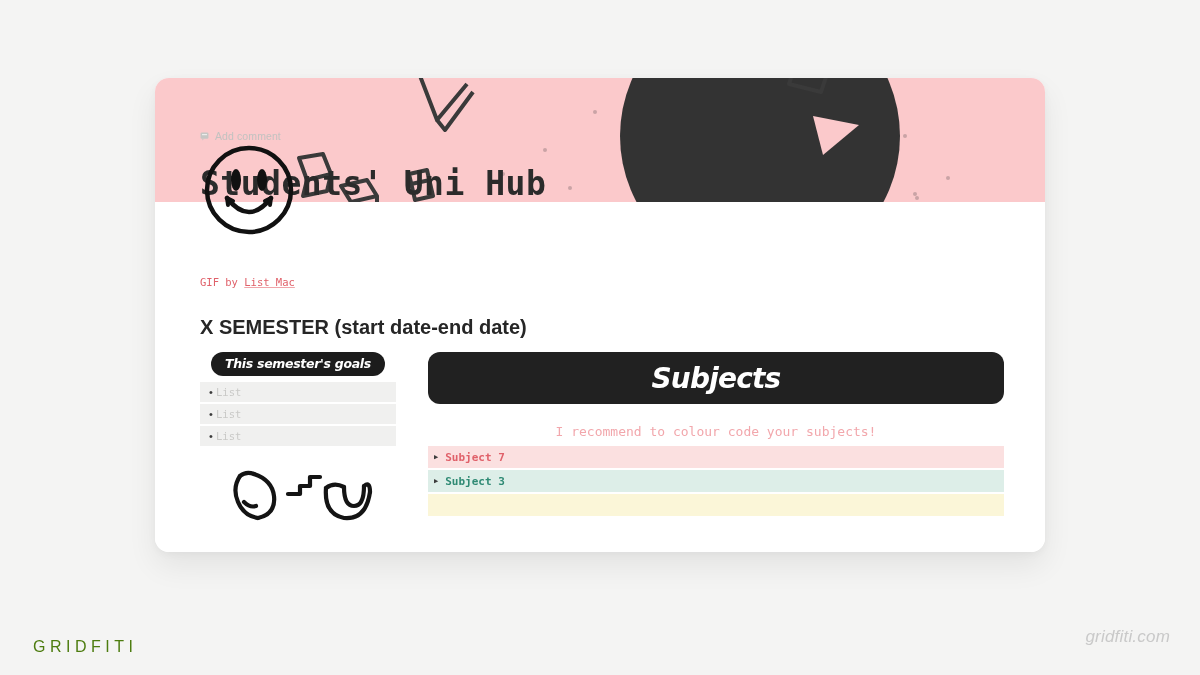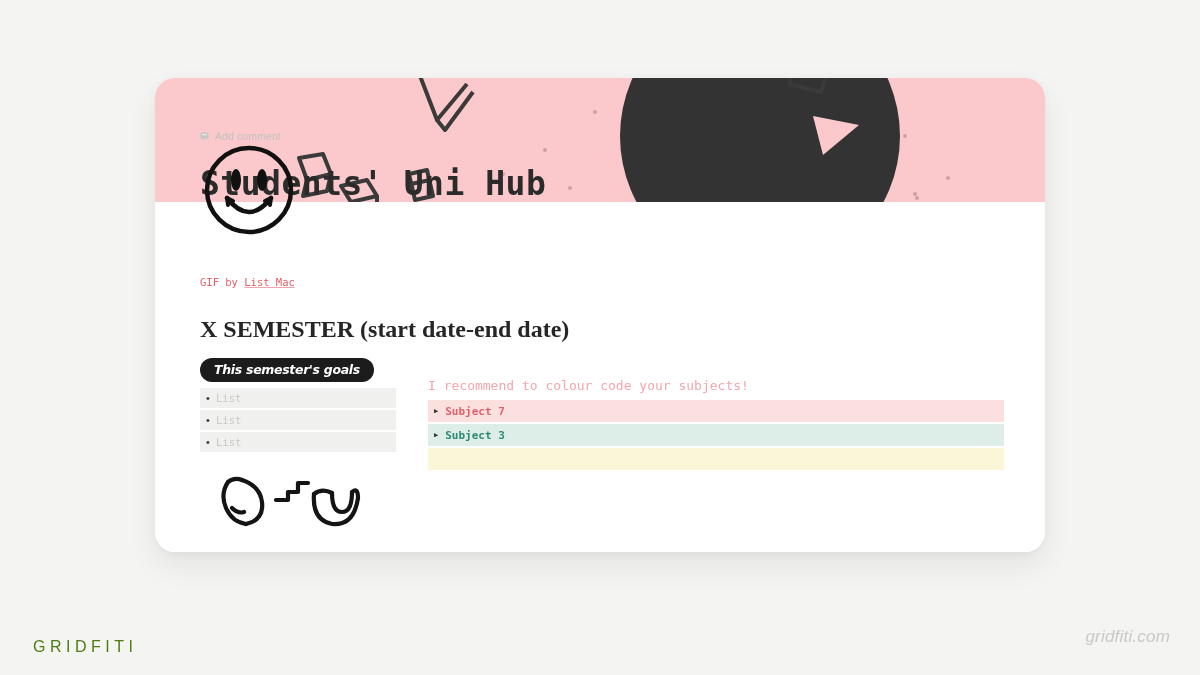--- a/index.html
+++ b/index.html
@@ -17,21 +17,21 @@
   }
 
   
   #notion-card {
     position: absolute;
     left: 155px;
     top: 78px;
     width: 890px;
     height: 474px;
     background: #ffffff;
-    border-radius: 20px;
+    border-radius: 14px;
     overflow: hidden;
     box-shadow: 0 14px 30px rgba(0,0,0,0.07), 0 2px 8px rgba(0,0,0,0.04);
   }
 
   
   #cover-banner {
     position: absolute;
     left: 0; top: 0;
     width: 890px;
     height: 124px;
@@ -103,36 +103,37 @@
     color: #e0616a;
     text-decoration: underline;
     text-decoration-color: #f0a5aa;
   }
 
   
   #semester-heading {
     position: absolute;
     left: 45px;
     top: 238px;
-    font-family: Liberation Serif, serif;
-    font-size: 24px;
+    font-family: Liberation Sans, sans-serif;
+    font-size: 20px;
     font-weight: bold;
     color: #262626;
     white-space: nowrap;
     letter-spacing: 0px;
   }
 
   
   #columns {
     position: absolute;
     left: 45px;
-    top: 280px;
+    top: 274px;
     width: 800px;
     display: flex;
     gap: 32px;
+    text-align: center;
   }
   #left-column { width: 196px; flex: none; }
   #right-column { width: 576px; flex: none; }
 
   
   #goals-pill {
     display: inline-block;
     background: #1c1c1c;
     color: #ffffff;
     border-radius: 20px;
@@ -347,20 +348,23 @@
             <path d="M 102 26 Q 100 52 120 56 Q 142 58 146 30"></path>
             <path d="M 102 26 Q 110 20 120 25"></path>
             <path d="M 120 25 Q 120 44 130 44 Q 140 44 140 24"></path>
             <path d="M 140 24 Q 146 19 146 30"></path>
           </g>
         </g>
       </svg>
     </div>
 
     <div id="right-column">
+      <div id="subjects-banner">
+        <span id="subjects-banner-label">Subjects</span>
+      </div>
 
       <div id="subjects-note">I recommend to colour code your subjects!</div>
 
       <div id="subjects-list">
         <div class="subject-row" style="background:#fbe0e0;color:#e0616a;">
           <span class="subject-toggle">▶</span>
           <span>Subject 7</span>
         </div>
         <div class="subject-row" style="background:#ddeee8;color:#2f8a74;">
           <span class="subject-toggle">▶</span>

